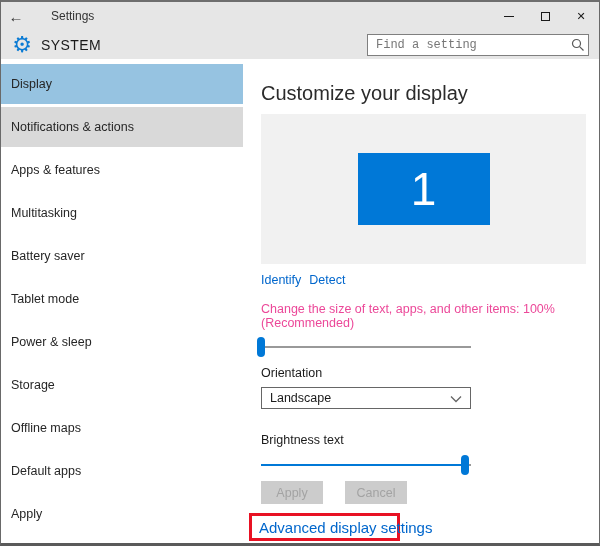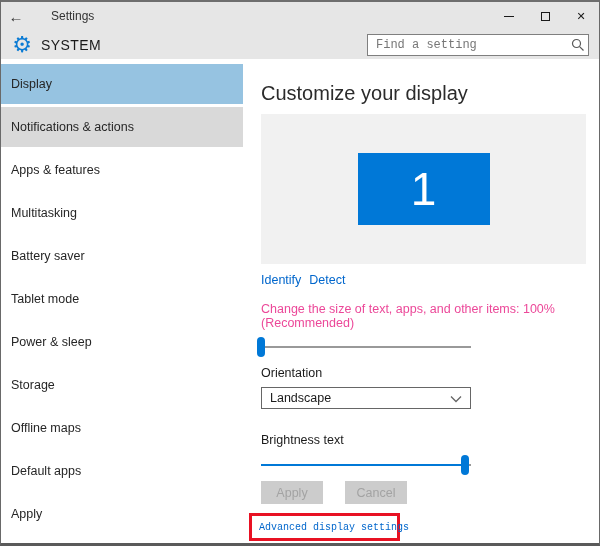--- a/index.html
+++ b/index.html
@@ -83,21 +83,21 @@
   .btnrow { margin-top:6px; display:flex; gap:22px; }
   .gray-btn {
     width:62px; height:23px; background:#cccccc; border:none; color:#a3a3a3;
     font-size:12.5px; font-family:Liberation Sans, sans-serif;
   }
 
   .advanced-box {
     margin-top:9px; margin-left:-12px; width:151px; height:28px;
     border:3px solid #e81123; display:flex; align-items:center; padding-left:7px;
   }
-  .advanced-box .blue-link { white-space:nowrap; font-size:10px;font-family:Liberation Mono, monospace; }
+  .advanced-box .blue-link { white-space:nowrap; font-size:15px; }
 </style>
 </head>
 <body>
 
 <div class="window">
 
   <div class="topchrome">
     <div class="titlebar">
       <div class="back-btn">
         <span>←</span>

